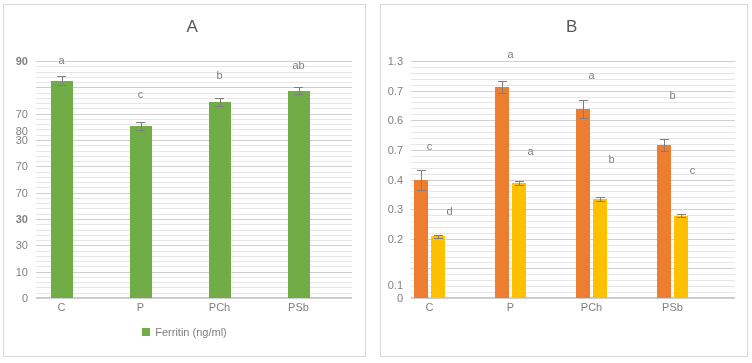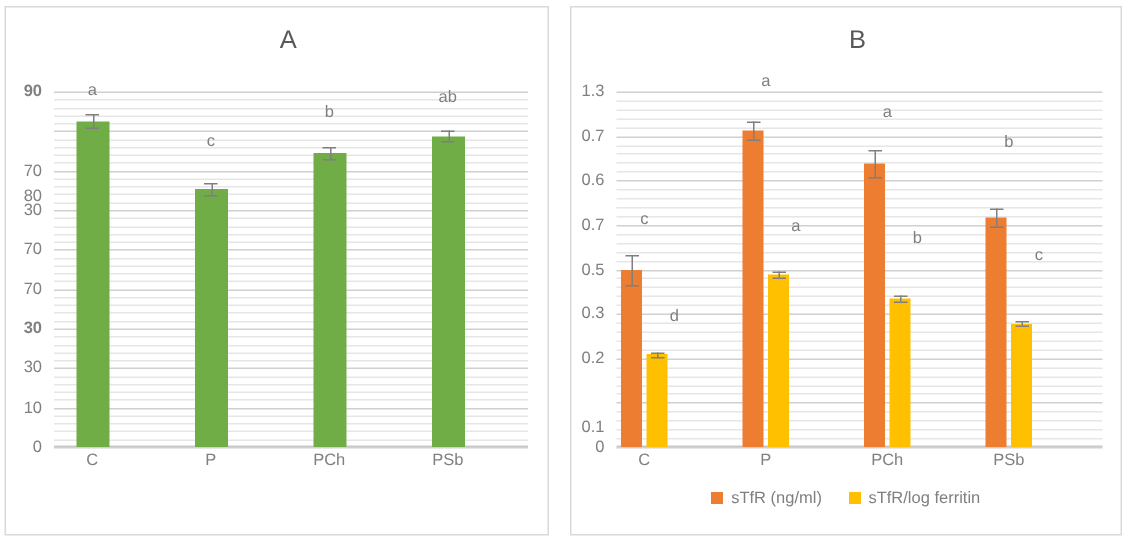--- a/index.html
+++ b/index.html
@@ -144,31 +144,37 @@
         </div>
     </div>
 
     <div class="xlabels" id="xlab-a">
         <div class="xlab" style="left: 25.5px;">C</div>
         <div class="xlab" style="left: 104.5px;">P</div>
         <div class="xlab" style="left: 183.5px;">PCh</div>
         <div class="xlab" style="left: 262.5px;">PSb</div>
       </div>
 
+    <div class="legend" id="legend-a">
+        <div class="legend-item">
+          <span class="legend-swatch" style="background: rgb(112, 173, 71);"></span>
+          <span class="legend-text">Ferritin (ng/ml)</span>
+        </div>
+      </div>
   </div>
 
   <div class="panel" id="panel-b">
     <div class="panel-title">B</div>
 
     <div class="ylabels" id="ylab-b" style="top: 56px;">
         <div class="ylab" style="top: 237px;">0</div>
         <div class="ylab" style="top: 224px;">0.1</div>
         <div class="ylab" style="top: 177.75px;">0.2</div>
         <div class="ylab" style="top: 148.125px;">0.3</div>
-        <div class="ylab" style="top: 118.5px;">0.5</div>
+        <div class="ylab" style="top: 118.5px;">0.4</div>
         <div class="ylab" style="top: 88.875px;">0.7</div>
         <div class="ylab" style="top: 59.25px;">0.6</div>
         <div class="ylab" style="top: 29.625px;">0.7</div>
         <div class="ylab" style="top: 0px;">1.3</div>
       </div>
 
     <div class="plot" id="plot-b">
       <div class="gridlines" id="grid-b">
           <div class="gline major" style="top: 237px;"></div>
           <div class="gline" style="top: 231.075px;"></div>
@@ -257,25 +263,15 @@
         </div>
     </div>
 
     <div class="xlabels" id="xlab-b">
         <div class="xlab" style="left: 18.5px;">C</div>
         <div class="xlab" style="left: 99.5px;">P</div>
         <div class="xlab" style="left: 180.5px;">PCh</div>
         <div class="xlab" style="left: 261.5px;">PSb</div>
       </div>
 
-    <div class="legend" id="legend-b">
-        <div class="legend-item">
-          <span class="legend-swatch" style="background: rgb(237, 125, 49);"></span>
-          <span class="legend-text">sTfR (ng/ml)</span>
-        </div>
-        <div class="legend-item">
-          <span class="legend-swatch" style="background: rgb(255, 192, 0);"></span>
-          <span class="legend-text">sTfR/log ferritin</span>
-        </div>
-      </div>
   </div>
 
 </div>
 
 </body></html>

